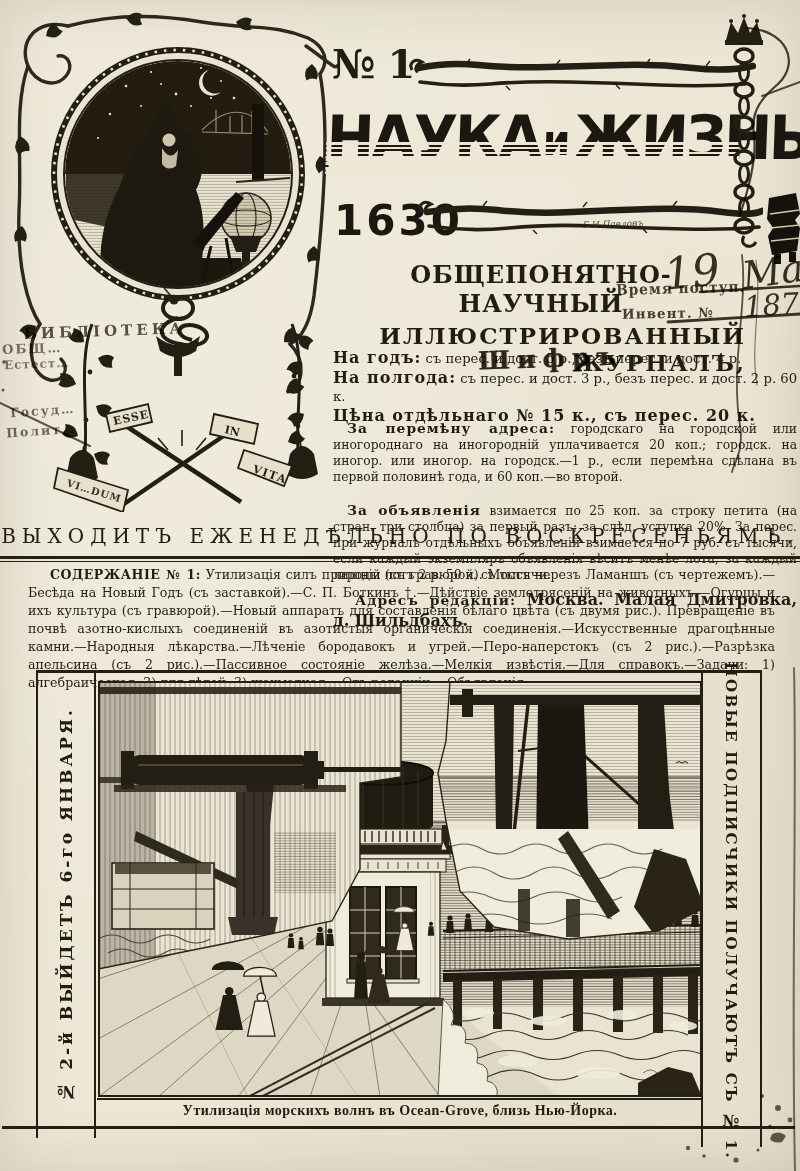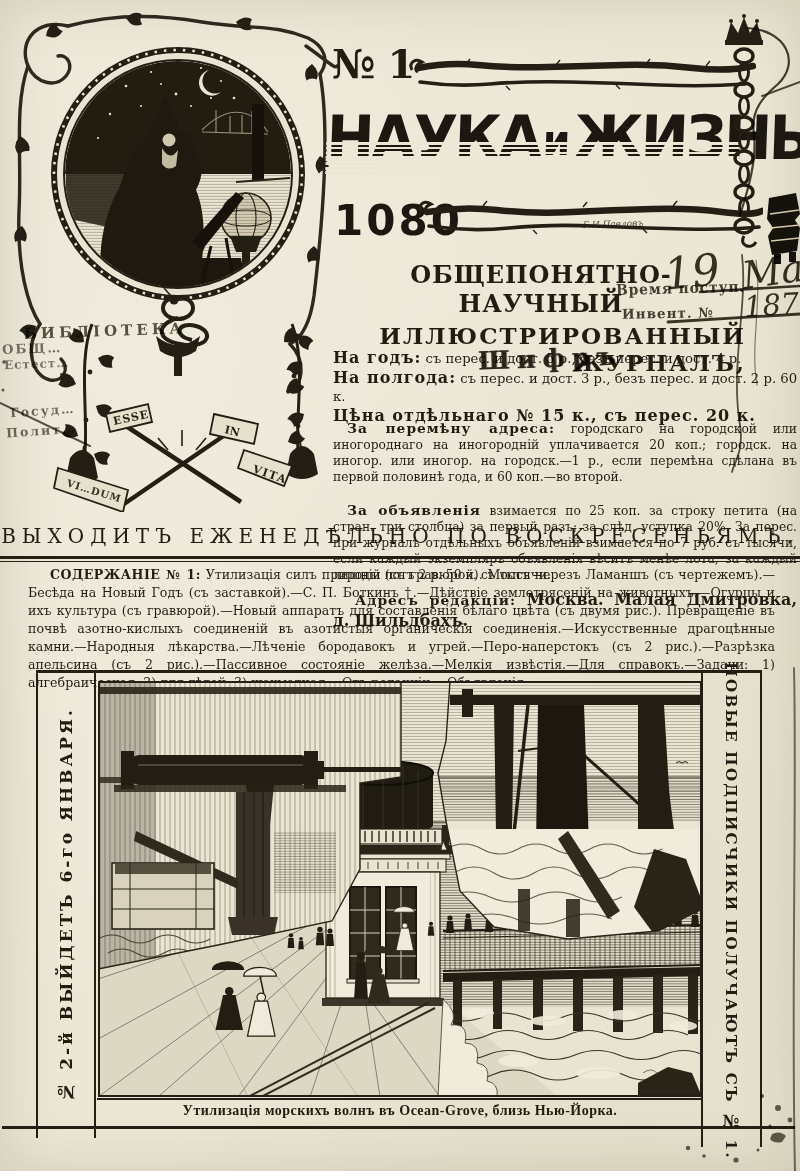--- a/index.html
+++ b/index.html
@@ -249,21 +249,21 @@
         <line x1="210" y1="29" x2="214" y2="33"></line>
     </g>
   </svg>
 
   <div id="main-title" class="abs">
     <span class="big">НАУКА</span><span class="conj">и</span><span class="big">ЖИЗНЬ</span>
     <div class="abs title-stripes-a"></div>
     <div class="abs title-stripes-b"></div>
   </div>
 
-  <div id="year" class="abs">1080</div>
+  <div id="year" class="abs">1630</div>
   <div id="engraver-sig" class="abs">Г.И.Павловъ</div>
 
   <svg class="abs" style="left:413px;top:196px" width="350" height="42" viewBox="0 0 350 42">
     <path d="M8,16 C4,8 12,4 18,8 C12,10 10,16 14,18" fill="none" stroke="#241f14" stroke-width="3"></path>
     <path d="M14,16 q35,-6 70,-2 t75,2 t80,-3 t70,3 t40,-1" fill="none" stroke="#241f14" stroke-width="6.5" stroke-linecap="round"></path>
     <path d="M16,30 q40,6 80,2 t85,-2 t90,3 t75,-2" fill="none" stroke="#241f14" stroke-width="3.6" stroke-linecap="round"></path>
     <g stroke="#241f14" stroke-width="1.4">
       <line x1="70" y1="10" x2="74" y2="5"></line>
         <line x1="170" y1="11" x2="174" y2="6"></line>
       <line x1="260" y1="10" x2="264" y2="5"></line>

